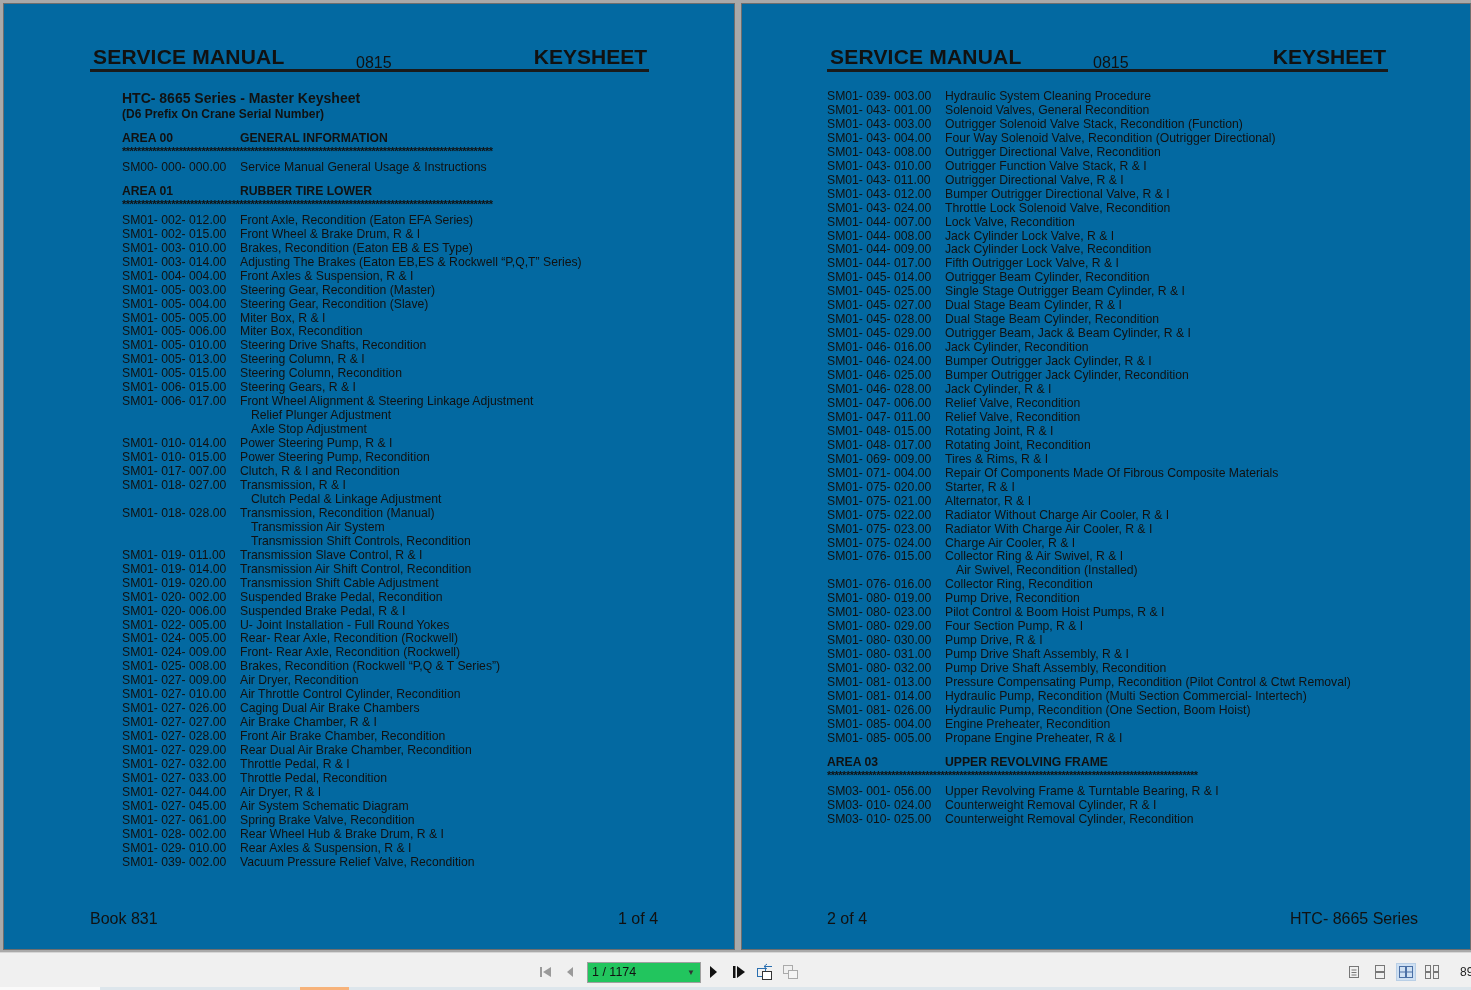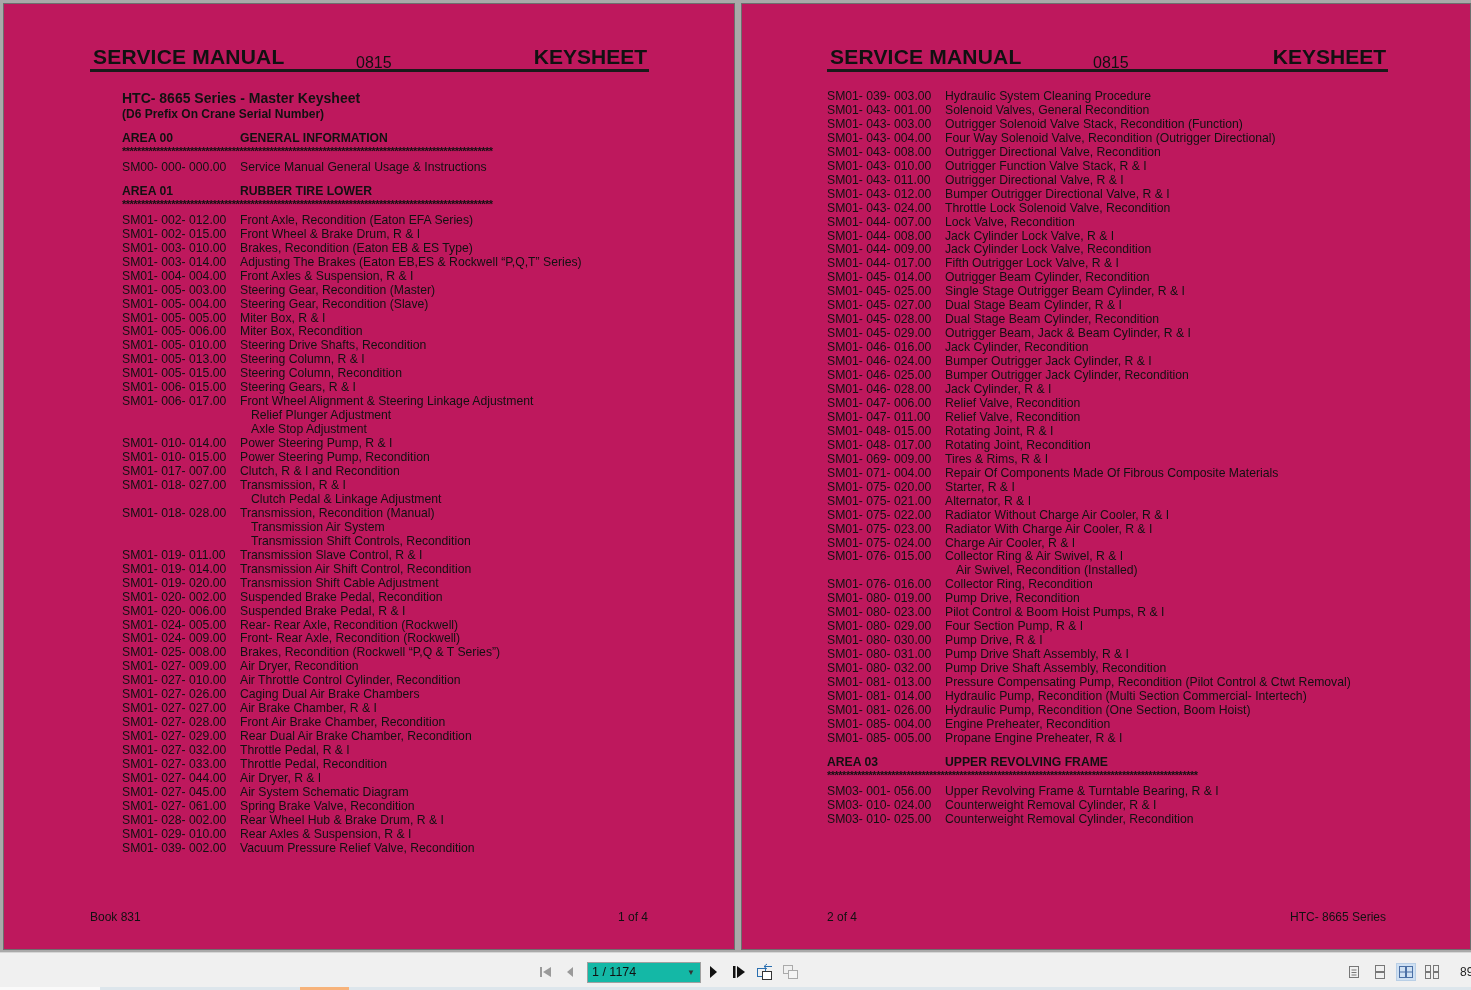--- a/index.html
+++ b/index.html
@@ -1,18 +1,18 @@
 <!DOCTYPE html>
 <html><head>
 <meta charset="utf-8">
 <style>
   * { box-sizing: border-box; margin: 0; padding: 0; }
   html, body { width: 1471px; height: 990px; overflow: hidden; background: #a6a6a6; font-family: "Liberation Sans", sans-serif; }
   .viewer { position: absolute; left: 0; top: 0; width: 1471px; height: 952px; background: #a9a9a9; }
-  .page { position: absolute; top: 3px; height: 947px; background: #be185d; border: 1px solid #6e6e6e; color: #111; }
+  .page { position: absolute; top: 3px; height: 947px; background: #0369a1; border: 1px solid #6e6e6e; color: #111; }
   .page.left { left: 3px; width: 732px; }
   .page.right { left: 741px; width: 730px; }
 
   .hdr { position: absolute; top: 44px; height: 24px; border-bottom: 3px solid #1a1a1a; }
   .page.left .hdr { left: 86px; width: 559px; }
   .page.right .hdr { left: 85px; width: 561px; }
   .hdr .title { position: absolute; left: 3px; top: -3px; font-weight: bold; font-size: 21px; letter-spacing: 0.2px; }
   .hdr .code { position: absolute; left: 266px; top: 6px; font-size: 16px; }
   .hdr .key { position: absolute; right: 2px; top: -3px; font-weight: bold; font-size: 21px; }
 
@@ -23,26 +23,26 @@
   .doc-title { font-weight: bold; font-size: 14px; line-height: 17px; }
   .doc-sub { font-weight: bold; font-size: 12px; line-height: 15px; margin-bottom: 10px; }
   .area { font-weight: bold; display: flex; margin-top: 0; }
   .area .area-no { width: 118px; }
   .stars { font-weight: bold; letter-spacing: -0.5px; white-space: nowrap; overflow: hidden; font-size: 11px; line-height: 11px; height: 12px; margin-bottom: 3px; }
   .row { display: flex; white-space: nowrap; }
   .row .code { width: 118px; }
   .row.sub .code { width: 129px; }
   .gap { height: 10px; }
 
-  .ftr { position: absolute; top: 906px; font-size: 12px; text-align: center; }
+  .ftr { position: absolute; top: 906px; font-size: 16px; text-align: center; }
 
   .toolbar { position: absolute; left: 0; top: 952px; width: 1471px; height: 38px; background: #f0f0f0; border-top: 1px solid #d6d6d6; }
   .tb-btn { position: absolute; top: 8px; height: 22px; display: flex; align-items: center; justify-content: center; font-size: 14px; color: #222; }
   .tb-btn.dim { color: #9a9a9a; }
-  .page-box { position: absolute; left: 587px; top: 9px; width: 114px; height: 21px; background: #14b8a6; border: 1px solid #a0a0a0; font-size: 12.5px; padding-left: 4px; line-height: 19px; color: #111; }
+  .page-box { position: absolute; left: 587px; top: 9px; width: 114px; height: 21px; background: #22c55e; border: 1px solid #a0a0a0; font-size: 12.5px; padding-left: 4px; line-height: 19px; color: #111; }
   .page-box .dd { position: absolute; right: 5px; top: 0; font-size: 8px; color: #333; }
   .view-btn { position: absolute; top: 10px; width: 20px; height: 18px; display: flex; align-items: center; justify-content: center; }
   .view-btn.active { background: #cfe0f2; border: 1px solid #b9cfe6; }
   .zoom-txt { position: absolute; left: 1460px; top: 12px; font-size: 12px; color: #222; }
   .progress { position: absolute; left: 0; top: 34px; height: 4px; width: 1471px; background: #dde6ec; }
   .progress .seg { position: absolute; top: 0; height: 4px; }
 </style>
 </head>
 <body>
 
@@ -187,20 +187,24 @@
           </div>
           <div class="row">
             <span class="code">SM01- 020- 002.00</span>
             <span class="desc">Suspended Brake Pedal, Recondition</span>
           </div>
           <div class="row">
             <span class="code">SM01- 020- 006.00</span>
             <span class="desc">Suspended Brake Pedal, R &amp; I</span>
           </div>
           <div class="row">
+            <span class="code">SM01- 022- 005.00</span>
+            <span class="desc">U- Joint Installation -  Full Round Yokes</span>
+          </div>
+          <div class="row">
             <span class="code">SM01- 024- 005.00</span>
             <span class="desc">Rear- Rear Axle, Recondition (Rockwell)</span>
           </div>
           <div class="row">
             <span class="code">SM01- 024- 009.00</span>
             <span class="desc">Front- Rear Axle, Recondition (Rockwell)</span>
           </div>
           <div class="row">
             <span class="code">SM01- 025- 008.00</span>
             <span class="desc">Brakes, Recondition (Rockwell “P,Q &amp; T Series”)</span>

